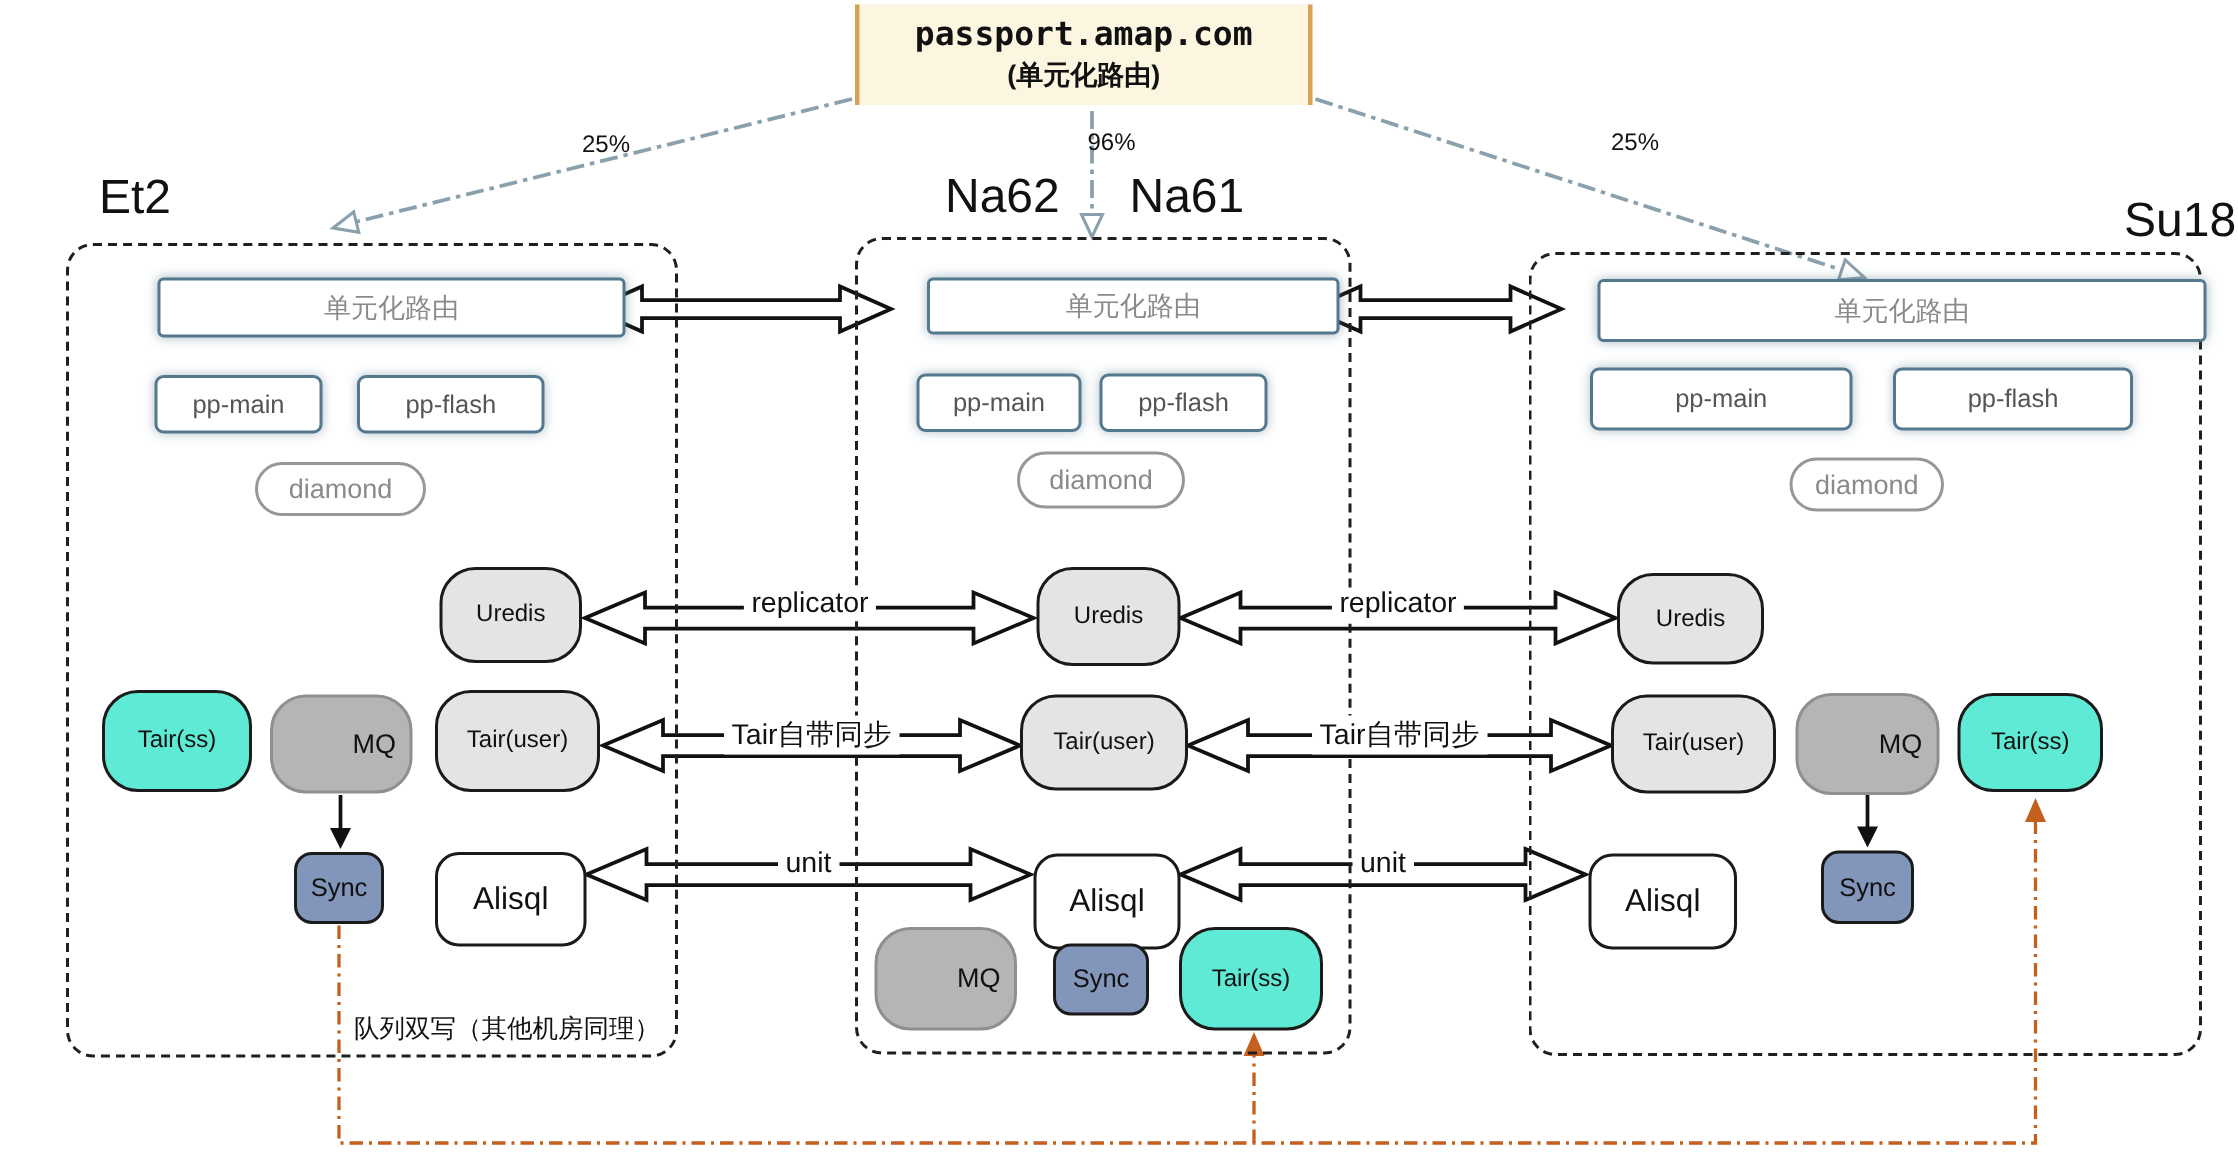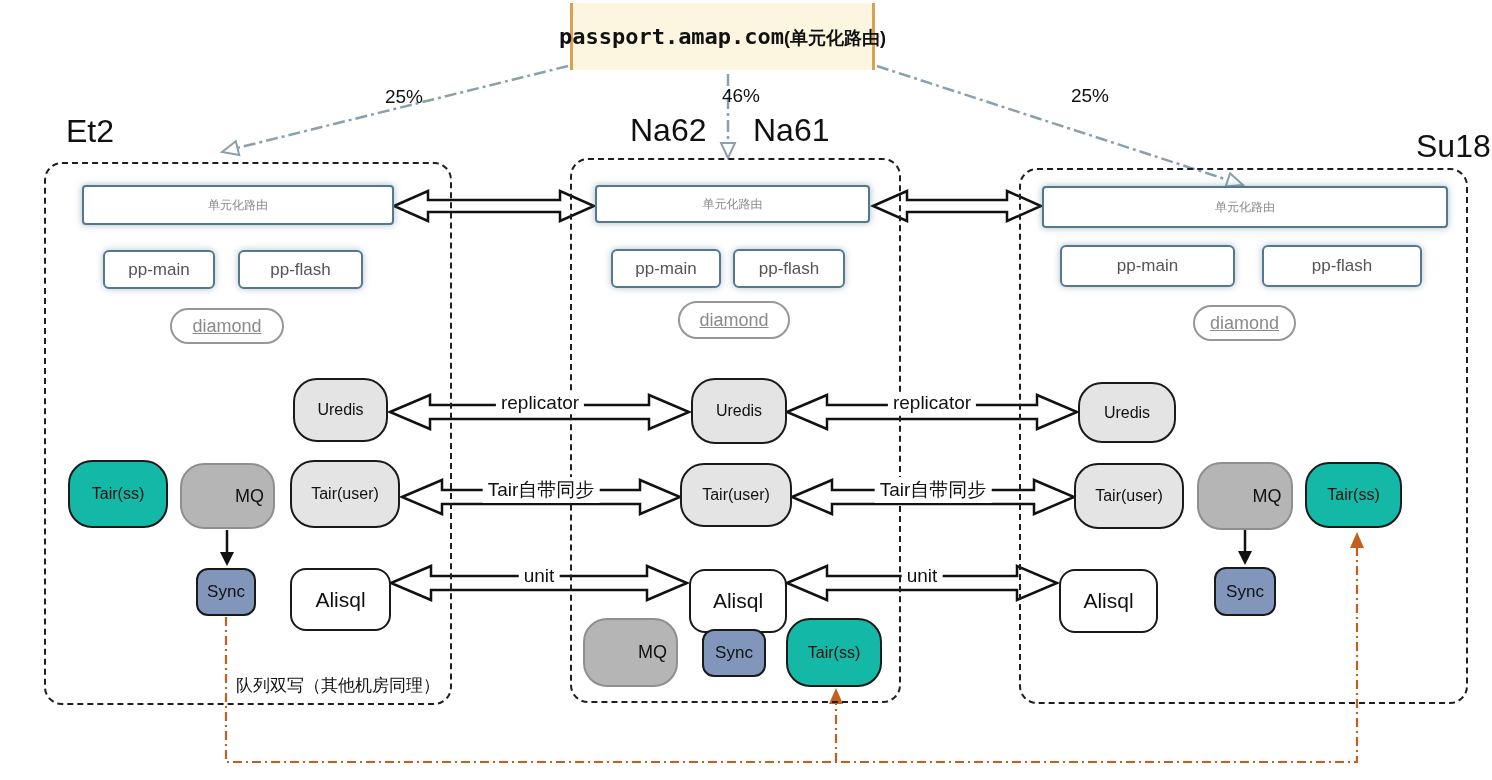--- a/index.html
+++ b/index.html
@@ -1,34 +1,34 @@
 <!DOCTYPE html>
 <html><head>
 <meta charset="utf-8">
 <style>
   html,body{margin:0;padding:0;background:#ffffff;}
   .canvas{position:relative;width:1492px;height:780px;background:#fff;overflow:hidden;
           font-family:"Liberation Sans", sans-serif;color:#111;}
   .wires{position:absolute;left:0;top:0;z-index:1;}
   .region-box{position:absolute;border:2px dashed #1f1f1f;border-radius:18px;z-index:3;background:transparent;}
   .region-label{position:absolute;font-size:32px;color:#111;z-index:4;white-space:nowrap;}
-  .pct{position:absolute;font-size:19px;color:#111;z-index:4;transform:translate(-50%,-50%);}
+  .pct{position:absolute;font-size:16px;color:#111;z-index:4;transform:translate(-50%,-50%);}
   .node{position:absolute;display:flex;align-items:center;justify-content:center;
         box-sizing:border-box;z-index:4;white-space:nowrap;}
   .gateway{background:#fcf5e0;border-left:3px solid #d9a253;border-right:3px solid #d9a253;
-           flex-direction:row;z-index:4;}
+           flex-direction:column;z-index:4;}
   .gateway .l1{font-family:"DejaVu Sans Mono", monospace;font-weight:bold;font-size:22px;}
   .gateway .l2{font-weight:bold;font-size:18px;margin-top:2px;}
-  .routing{background:#fff;border:2px solid #54788e;border-radius:4px;color:#8a8a8a;font-size:12px;
-           box-shadow:0 0 7px rgba(84,120,142,.5);}
+  .routing{background:#fff;border:2px solid #54788e;border-radius:4px;color:#8a8a8a;font-size:18px;
+           box-shadow:0 0 7px rgba(84,120,142,.5);margin-left:23px;}
   .pp{background:#fff;border:2px solid #54788e;border-radius:6px;color:#555;font-size:17px;
       box-shadow:0 0 7px rgba(84,120,142,.45);}
-  .diamond-pill{background:#fff;border:2px solid #979797;border-radius:19px;color:#8a8a8a;font-size:18px;text-decoration:underline;}
+  .diamond-pill{background:#fff;border:2px solid #979797;border-radius:19px;color:#8a8a8a;font-size:18px;}
   .capsule{background:#e4e4e4;border:2px solid #1a1a1a;border-radius:24px;font-size:16px;color:#111;}
-  .capsule.lt{background:#14b8a6;}
+  .capsule.lt{background:#5eead4;}
   .capsule.mq{background:#b5b5b5;border-color:#8f8f8f;font-size:18px;padding-left:44px;}
   .alisql{background:#fff;border:2px solid #1a1a1a;border-radius:16px;font-size:21px;margin-top:19px;}
   .sync{background:#8295ba;border:2px solid #1a1a1a;border-radius:12px;font-size:17px;}
   .arrow-label{position:absolute;transform:translate(-50%,-50%);background:#fff;padding:0 5px;
                font-size:19px;z-index:5;white-space:nowrap;}
   .note{position:absolute;font-size:17px;color:#111;z-index:5;white-space:nowrap;}
 </style>
 </head>
 <body>
 
@@ -76,21 +76,21 @@
       <polygon points="836,688 829,704 843,704"></polygon>
     </g>
   </svg>
 
   <div class="node gateway" style="left:570px;top:3px;width:305px;height:67px;">
     <div class="l1">passport.amap.com</div>
     <div class="l2">(单元化路由)</div>
   </div>
 
   <div class="pct" style="left:404px;top:97px;">25%</div>
-  <div class="pct" style="left:741px;top:96px;">46%</div>
+  <div class="pct" style="left:741px;top:96px;">96%</div>
   <div class="pct" style="left:1090px;top:96px;">25%</div>
 
   <div class="region-label" style="left:66px;top:113px;">Et2</div>
   <div class="region-label" style="left:630px;top:112px;">Na62</div>
   <div class="region-label" style="left:753px;top:112px;">Na61</div>
   <div class="region-label" style="left:1416px;top:128px;">Su18</div>
 
   <div class="region-box" style="left:44px;top:162px;width:404px;height:539px;"></div>
   <div class="region-box" style="left:570px;top:158px;width:327px;height:541px;"></div>
   <div class="region-box" style="left:1019px;top:168px;width:445px;height:532px;"></div>

